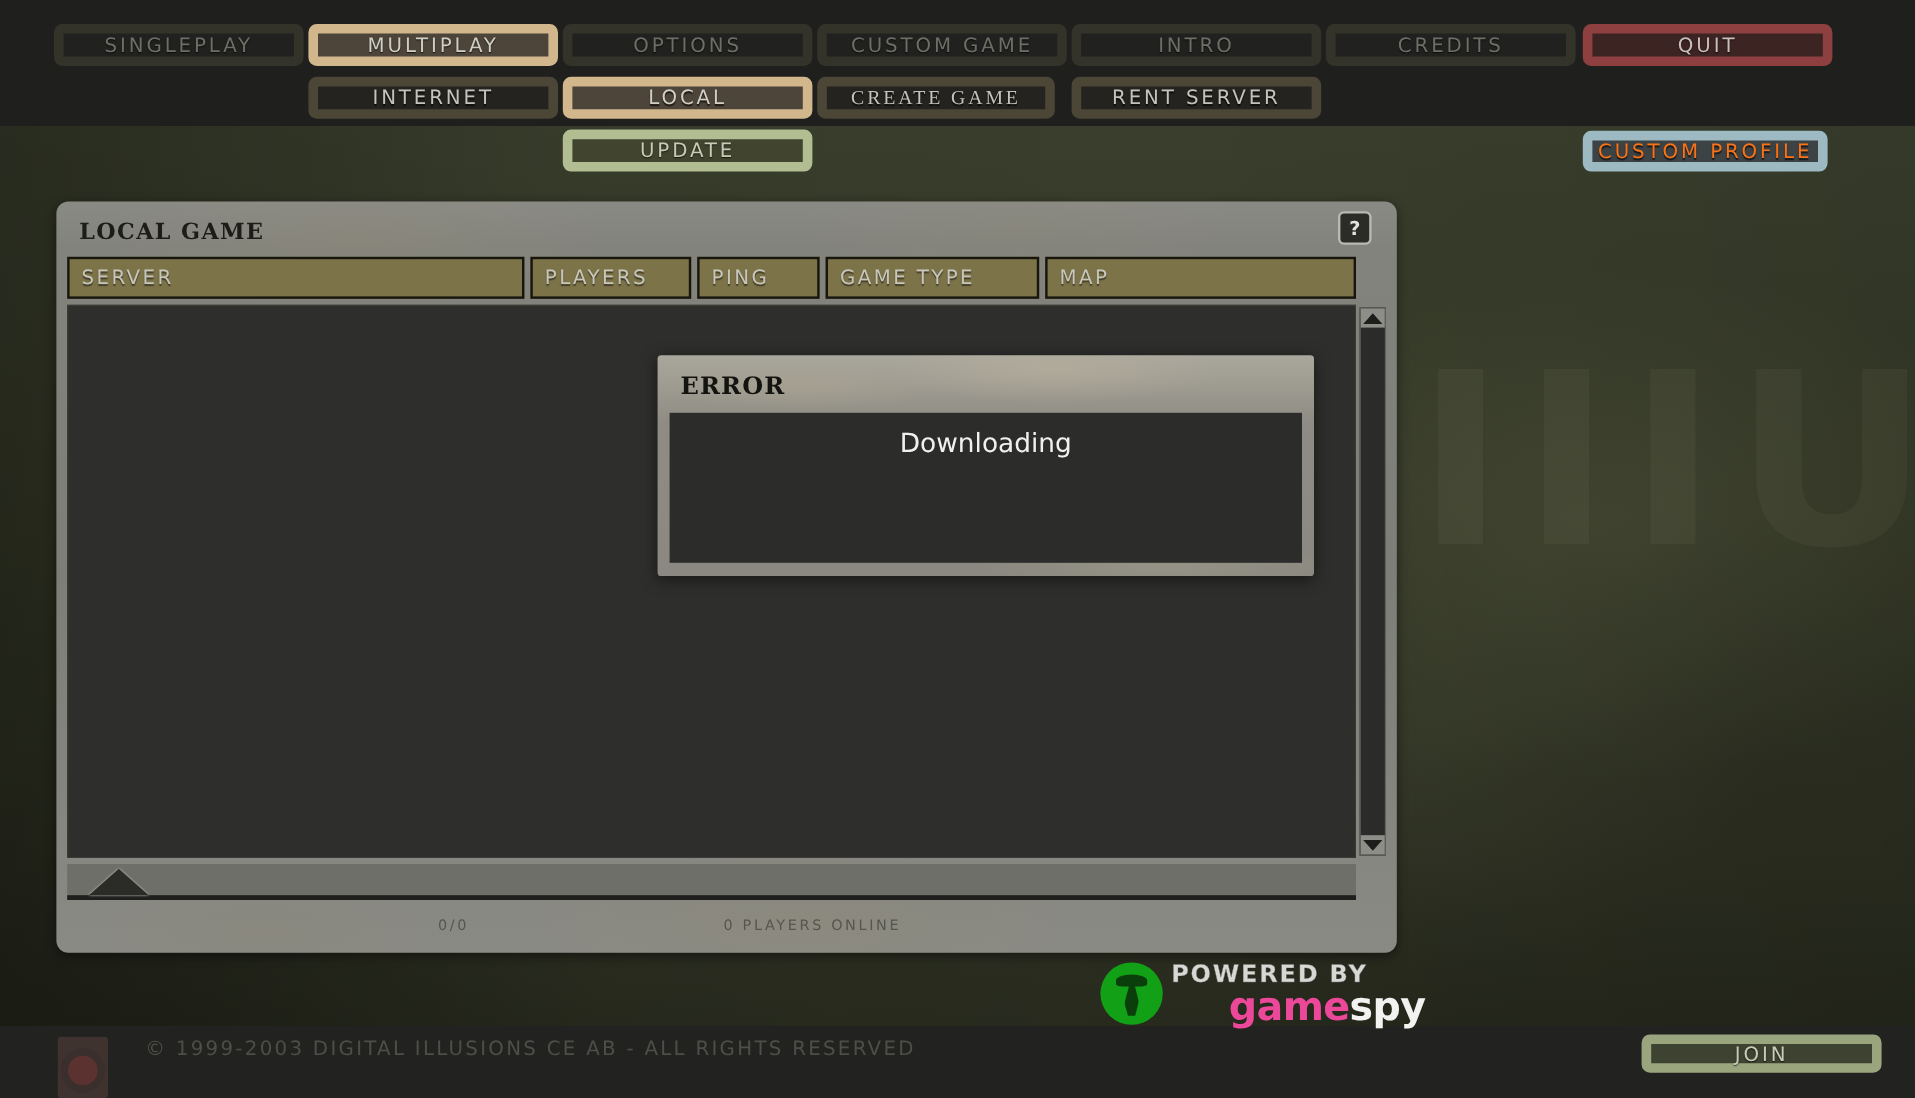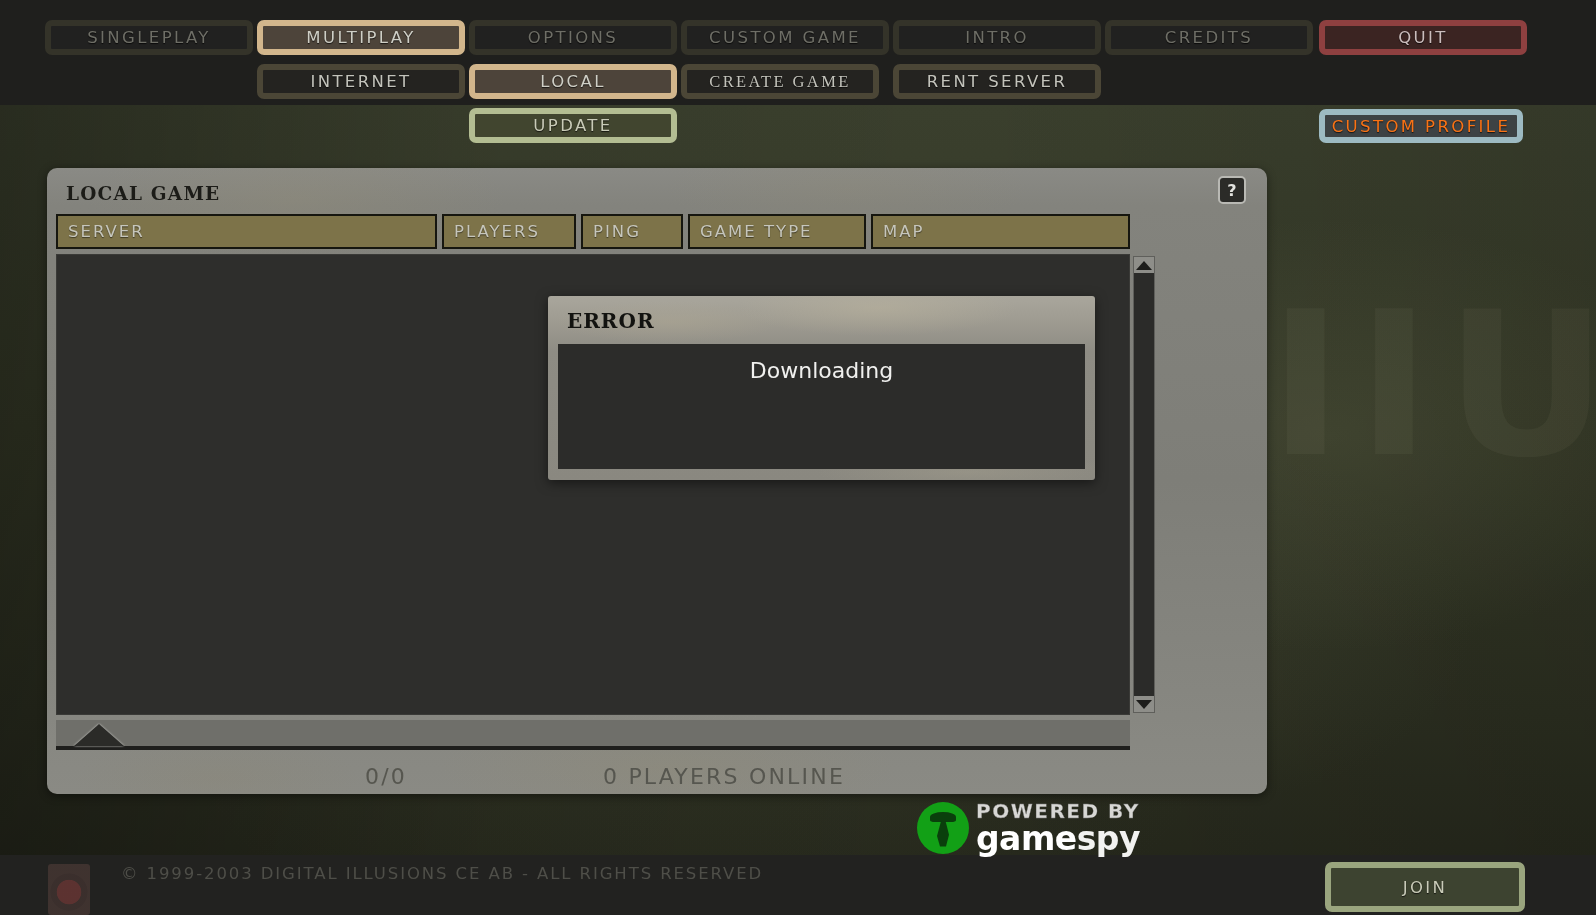--- a/index.html
+++ b/index.html
@@ -57,21 +57,21 @@
     background: #1f1f1d;
     z-index: 5;
   }
 
   .btn {
     position: absolute;
     display: flex;
     align-items: center;
     justify-content: center;
     border-radius: 7px;
-    border: 6px solid #c2410c;
+    border: 8px solid #c2410c;
     background: #232320;
     color: #8c8c84;
     font-size: 16.5px;
     letter-spacing: 2.4px;
     font-family: "DejaVu Sans", sans-serif;
     font-weight: 400;
     text-transform: uppercase;
     cursor: pointer;
     white-space: nowrap;
     text-shadow: 0 1px 1px rgba(0,0,0,0.7);
@@ -82,21 +82,21 @@
   .btn.sel-tan   { color: #cfcfc6; border-color: #d2b68c; background: #4d443a; }
   .btn.sel-olive { color: #c9cbb8; border-color: #b3bd92; background: #41452f; }
   .btn.quit      { color: #cbbdbd; border-color: #8e4040; background: #3b2422; }
   .btn.profile   { color: #f97316; border-color: #9dbac2; background: #3d4244; }
   .btn.join      { color: #c9cbb8; border-color: #9aa57e; background: #3d4330; }
 
   
   .panel {
     position: absolute;
     left: 47px; top: 168px;
-    width: 1220px; height: 626px;
+    width: 1117px; height: 626px;
     border-radius: 10px;
     background: linear-gradient(180deg, #8a8a85 0%, #83837d 6%, #7e7e78 50%, #8a8a84 100%);
     box-shadow: 0 2px 10px rgba(0,0,0,0.45);
     overflow: hidden;
   }
   .panel-tex {
     position: absolute; inset: 0;
     background:
       radial-gradient(ellipse 300px 90px at 250px 30px, rgba(150,143,118,0.28), rgba(0,0,0,0) 70%),
       radial-gradient(ellipse 260px 70px at 800px 20px, rgba(146,140,116,0.22), rgba(0,0,0,0) 70%),
@@ -198,21 +198,21 @@
     border-bottom: 22px solid #2b2b28;
     filter: drop-shadow(0 0 1px #cfcfca);
     cursor: pointer;
   }
 
   .stat {
     position: absolute;
     top: 596px;
     color: #56564f;
     font-family: "DejaVu Sans", sans-serif;
-    font-size: 22px;
+    font-size: 12px;
     letter-spacing: 2.2px;
     text-transform: uppercase;
   }
 
   
   .dialog {
     position: absolute;
     left: 548px; top: 296px;
     width: 547px; height: 184px;
     background: linear-gradient(180deg, #a9a69c 0%, #9e9b91 14%, #8e8c84 30%, #8a8880 100%);
@@ -316,21 +316,21 @@
     letter-spacing: 1.5px;
     -webkit-text-stroke: 0.3px #777;
   }
   .gs-bot {
     font-family: "DejaVu Sans", sans-serif;
     font-weight: 700;
     font-size: 33px;
     letter-spacing: -0.5px;
     margin-top: 1px;
   }
-  .gs-game { color: #ffffff; }
+  .gs-game { color: #ec4899; margin-left: 48px; }
   .gs-spy  { color: #f2f2f0; }
 
   
   .footer-strip {
     position: absolute;
     left: 0; top: 855px;
     width: 1596px; height: 60px;
     background: #222220;
     z-index: 4;
   }
@@ -435,15 +435,15 @@
     <div class="gs-words">
       <div class="gs-top">POWERED BY</div>
       <div class="gs-bot"><span class="gs-game">game</span><span class="gs-spy">spy</span></div>
     </div>
   </div>
 
   <div class="footer-strip"></div>
   <div class="footer-logo"></div>
   <div class="copyright">© 1999-2003 DIGITAL ILLUSIONS CE AB - ALL RIGHTS RESERVED</div>
 
-  <div class="btn join" style="left:1325px; top:862px; width:200px; height:50px; z-index:6;">JOIN</div>
+  <div class="btn join" style="left:1368px; top:862px; width:200px; height:32px; z-index:6;">JOIN</div>
 
 </div>
 
 </body></html>

